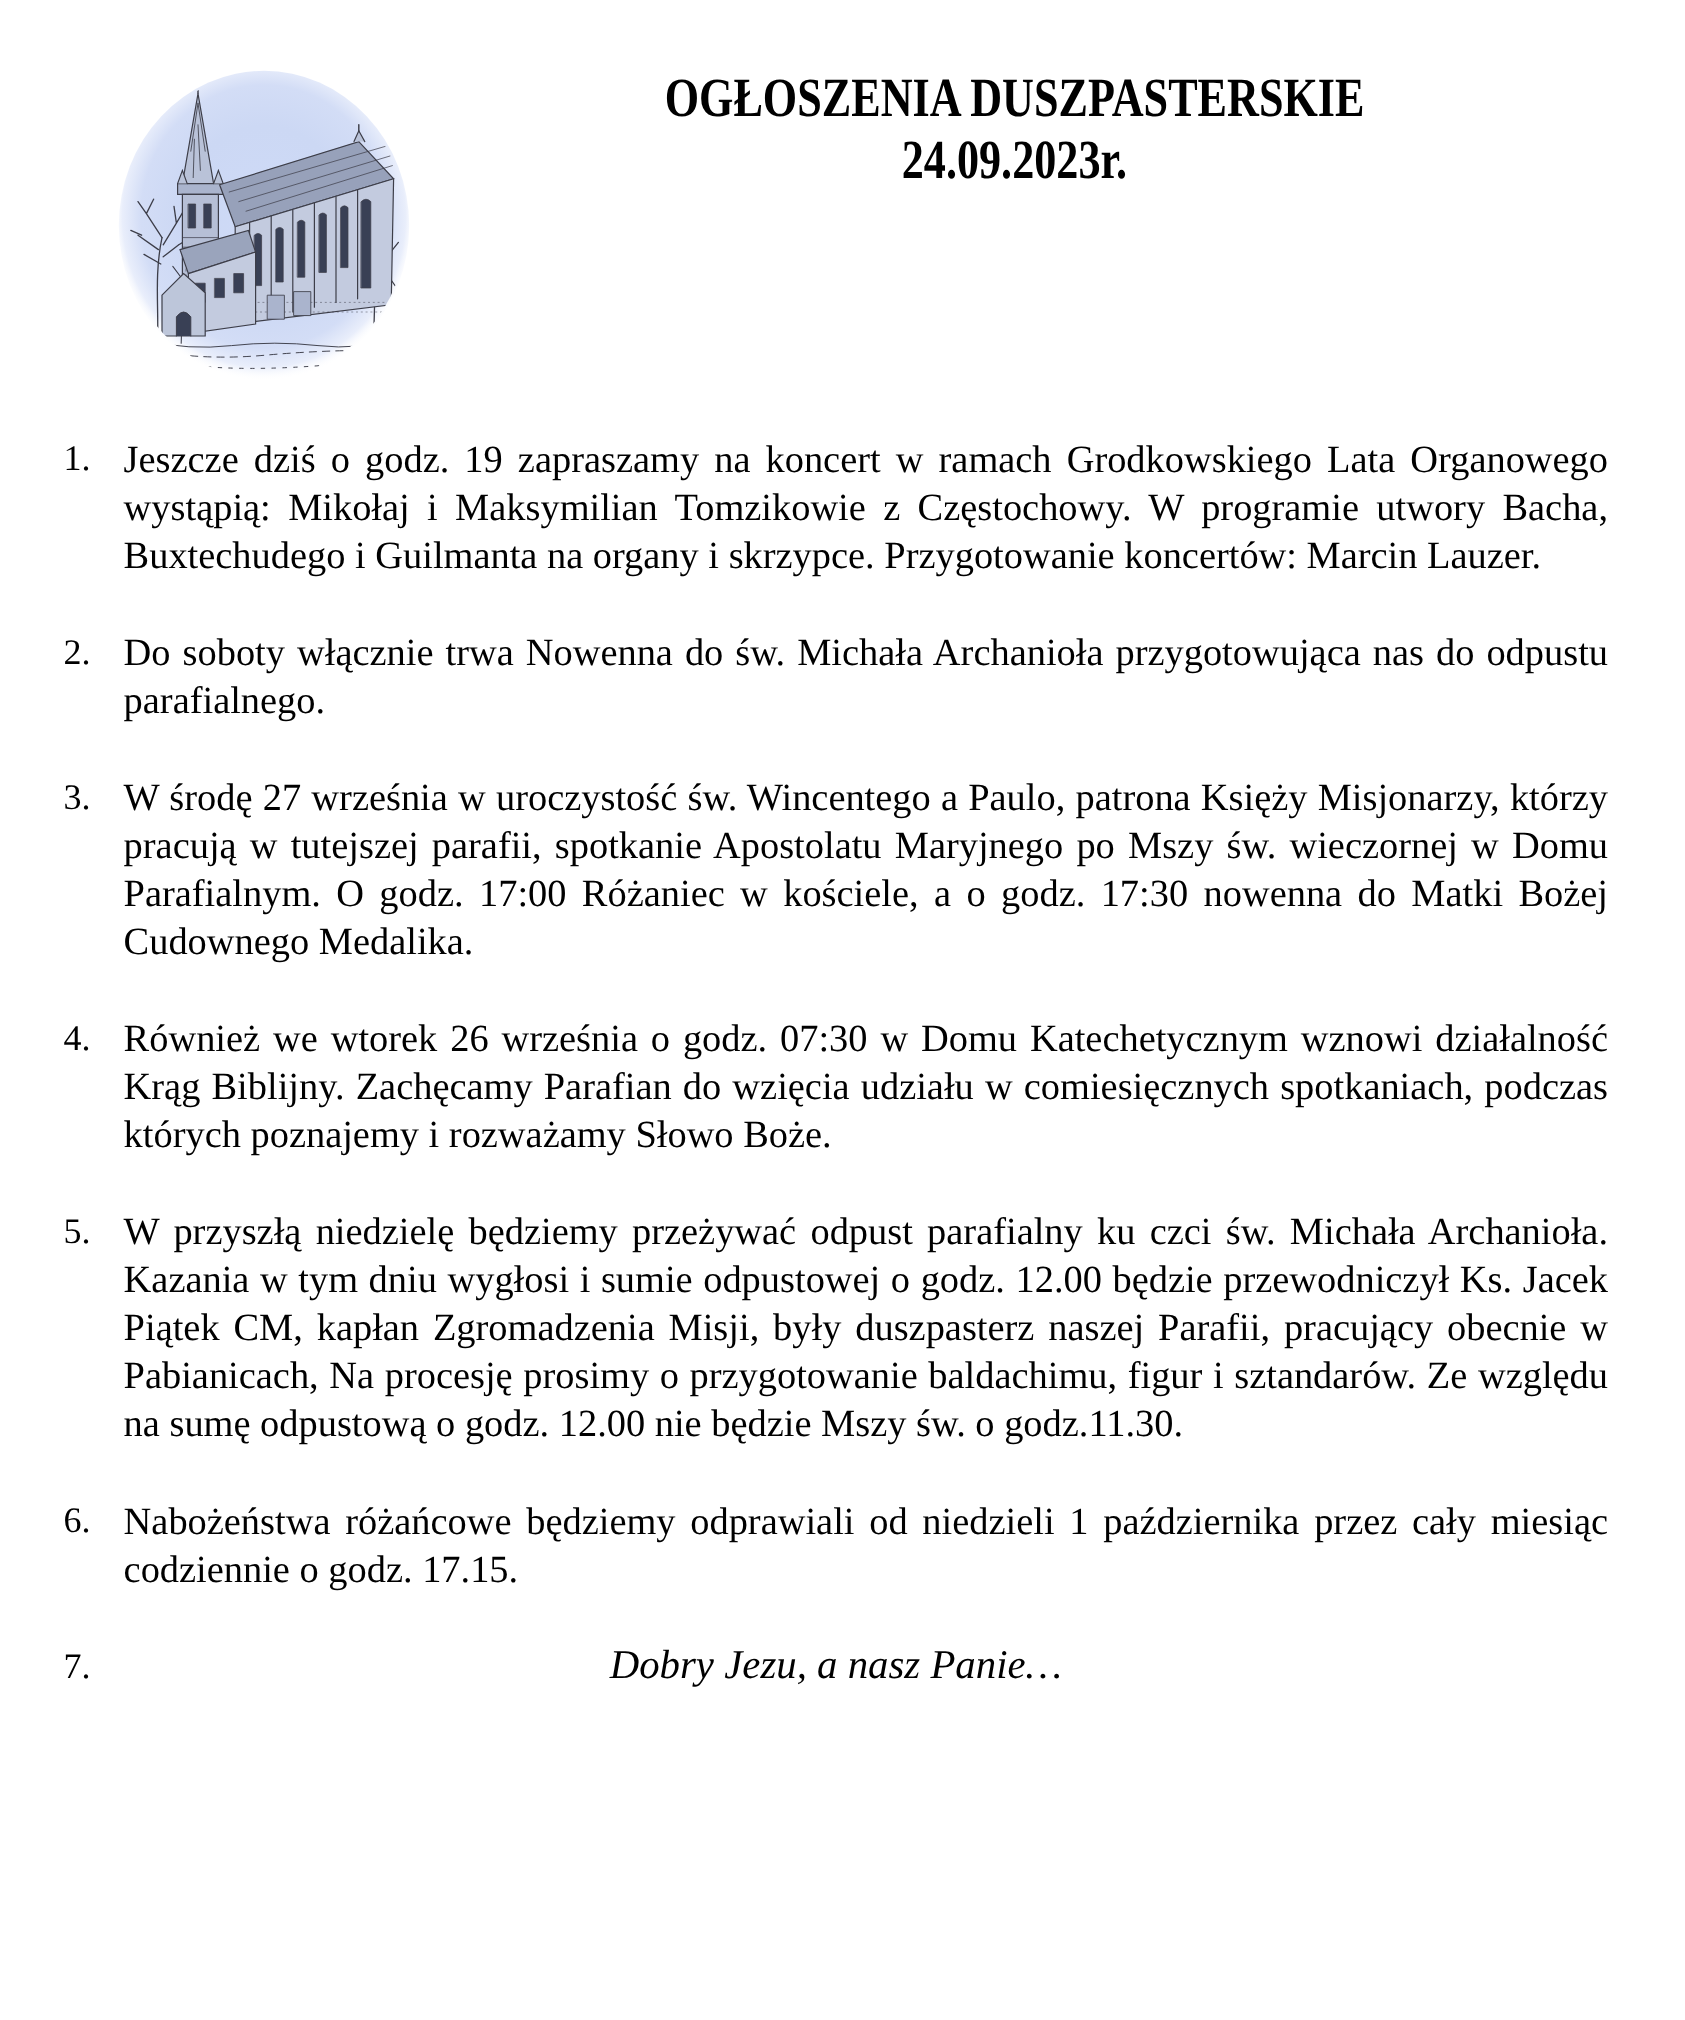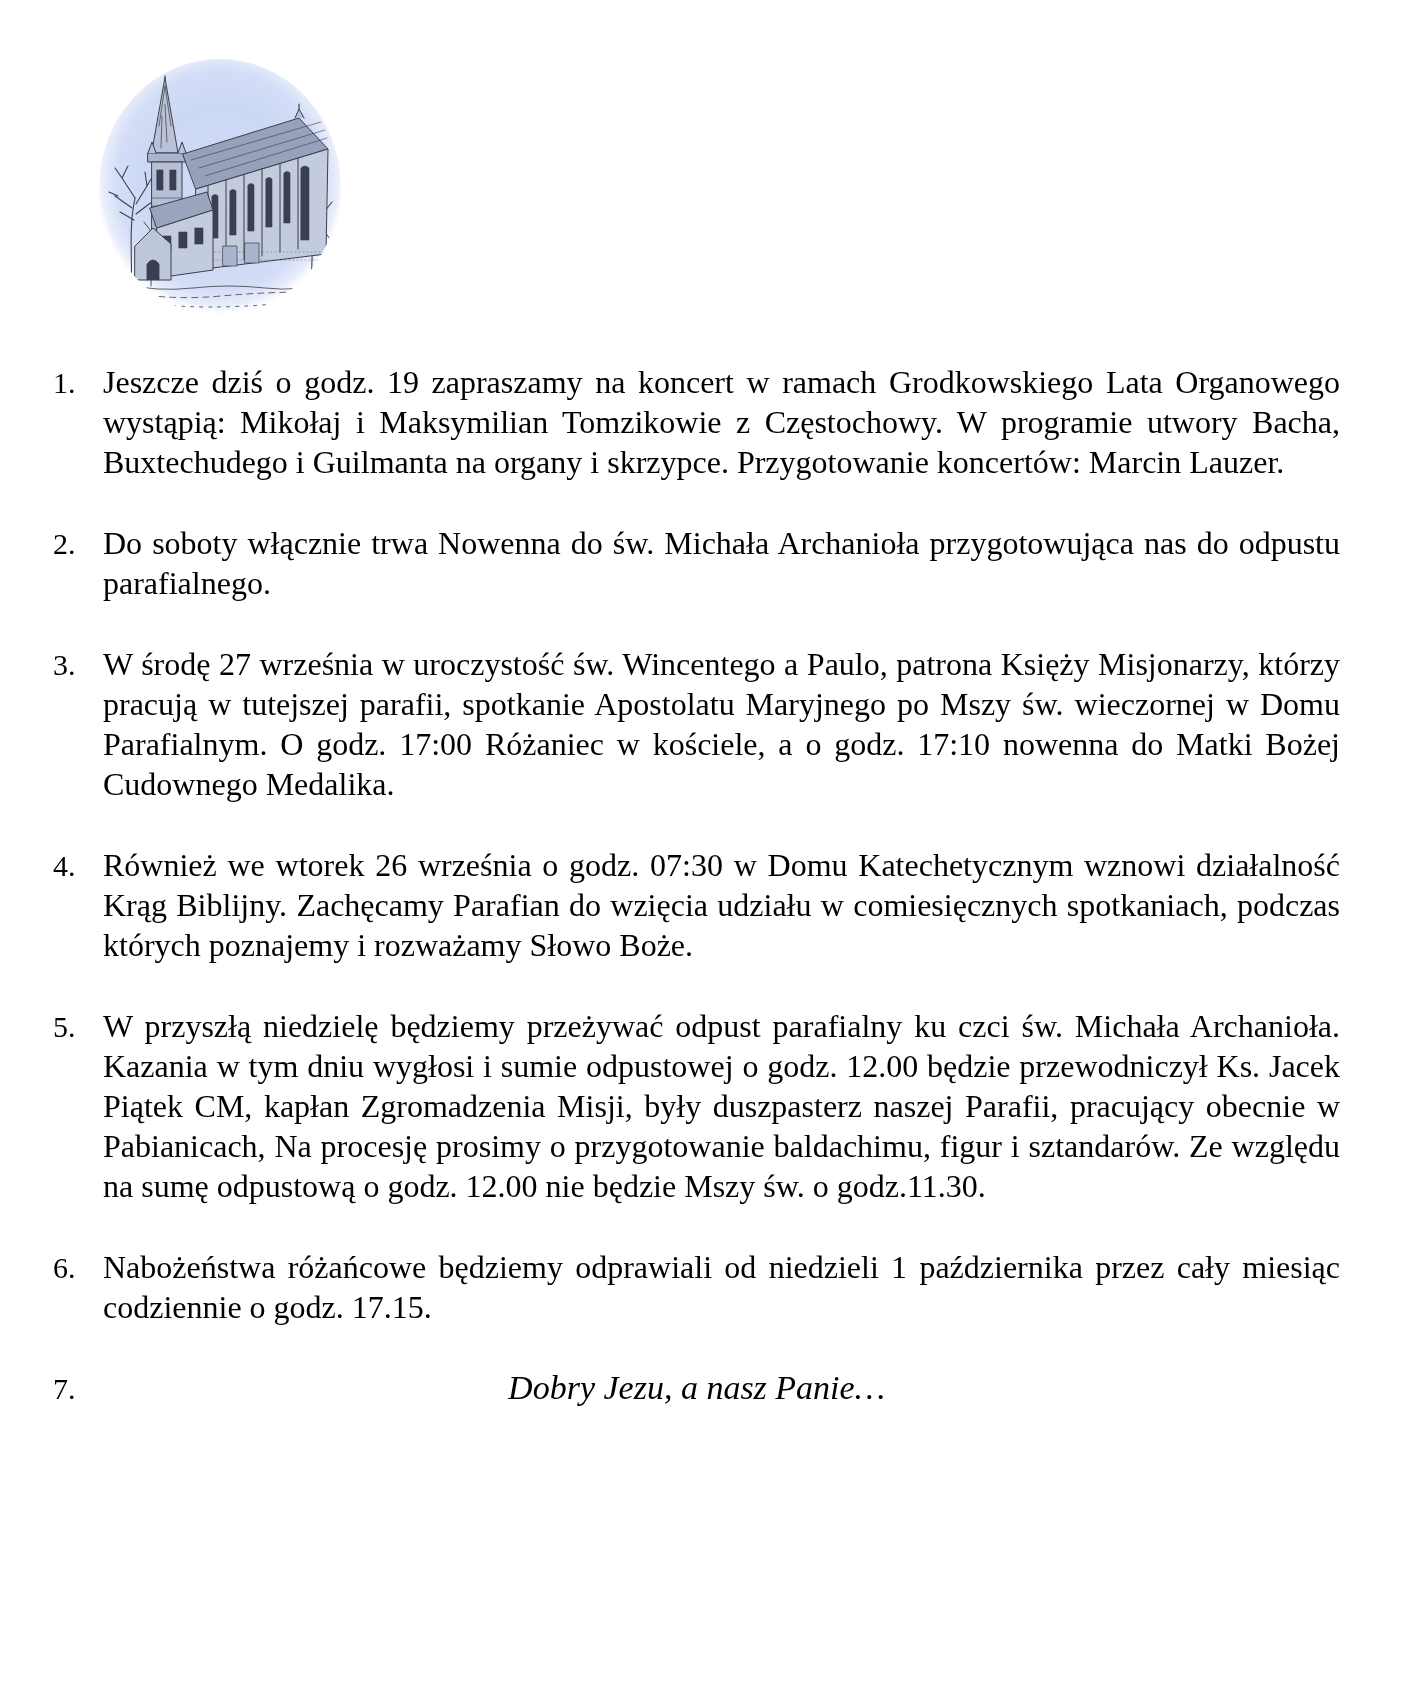--- a/index.html
+++ b/index.html
@@ -147,37 +147,39 @@
         <g stroke-width="0.8">
           <path d="M28 228 q34 8 70 4 t72 0 t56 -6"></path>
           <path d="M42 238 q40 6 84 2 t86 -4" stroke-dasharray="6 5"></path>
           <path d="M60 248 q50 6 120 0" stroke-dasharray="3 6"></path>
         </g>
       </g>
     </svg>
   </div>
 
   <div class="titles">
+    <span class="tline"><span class="squeeze">OGŁOSZENIA DUSZPASTERSKIE</span></span>
+    <span class="tline"><span class="squeeze">24.09.2023r.</span></span>
   </div>
 
   <div class="content">
 
     <div class="item">
       <span class="num">1.</span>
       <span>Jeszcze dziś o godz. 19 zapraszamy na koncert w ramach Grodkowskiego Lata Orga­nowego wystąpią: Mikołaj i Maksymilian Tomzikowie z Częstochowy.  W programie utwory Bacha, Buxtechudego i Guilmanta na organy i skrzypce. Przygotowanie kon­certów: Marcin Lauzer.</span>
     </div>
 
     <div class="item">
       <span class="num">2.</span>
       <span>Do soboty włącznie trwa Nowenna do św. Michała Archanioła przygotowująca nas do odpustu parafialnego.</span>
     </div>
 
     <div class="item">
       <span class="num">3.</span>
-      <span>W środę 27 września w uroczystość św. Wincentego a Paulo, patrona Księży Misjonarzy, którzy pracują w tutejszej parafii, spotkanie Apostolatu Maryjnego po Mszy św. wieczornej w Domu Parafialnym. O godz. 17:00 Różaniec w kościele, a o godz. 17:10 nowenna do Matki Bożej Cudownego Medalika.</span>
+      <span>W środę 27 września w uroczystość św. Wincentego a Paulo, patrona Księży Misjonarzy, którzy pracują w tutejszej parafii, spotkanie Apostolatu Maryjnego po Mszy św. wieczornej w Domu Parafialnym. O godz. 17:00 Różaniec w kościele, a o godz. 17:30 nowenna do Matki Bożej Cudownego Medalika.</span>
     </div>
 
     <div class="item">
       <span class="num">4.</span>
       <span>Również we wtorek 26 września o godz. 07:30 w Domu Katechetycznym wznowi działalność Krąg Biblijny. Zachęcamy Parafian do wzięcia udziału w comiesięcznych spotkaniach, podczas których poznajemy i rozważamy Słowo Boże.</span>
     </div>
 
     <div class="item">
       <span class="num">5.</span>
       <span>W przyszłą niedzielę będziemy przeżywać odpust parafialny ku czci św. Michała Archanioła. Kazania w tym dniu wygłosi i sumie odpustowej o godz. 12.00 będzie przewodniczył Ks. Jacek Piątek CM, kapłan Zgromadzenia Misji, były duszpasterz na­szej Parafii, pracujący obecnie w Pabianicach, Na procesję prosimy o przygotowanie baldachimu, figur i sztandarów. Ze względu na sumę odpustową o godz. 12.00 nie bę­dzie Mszy św. o godz.11.30.</span>

